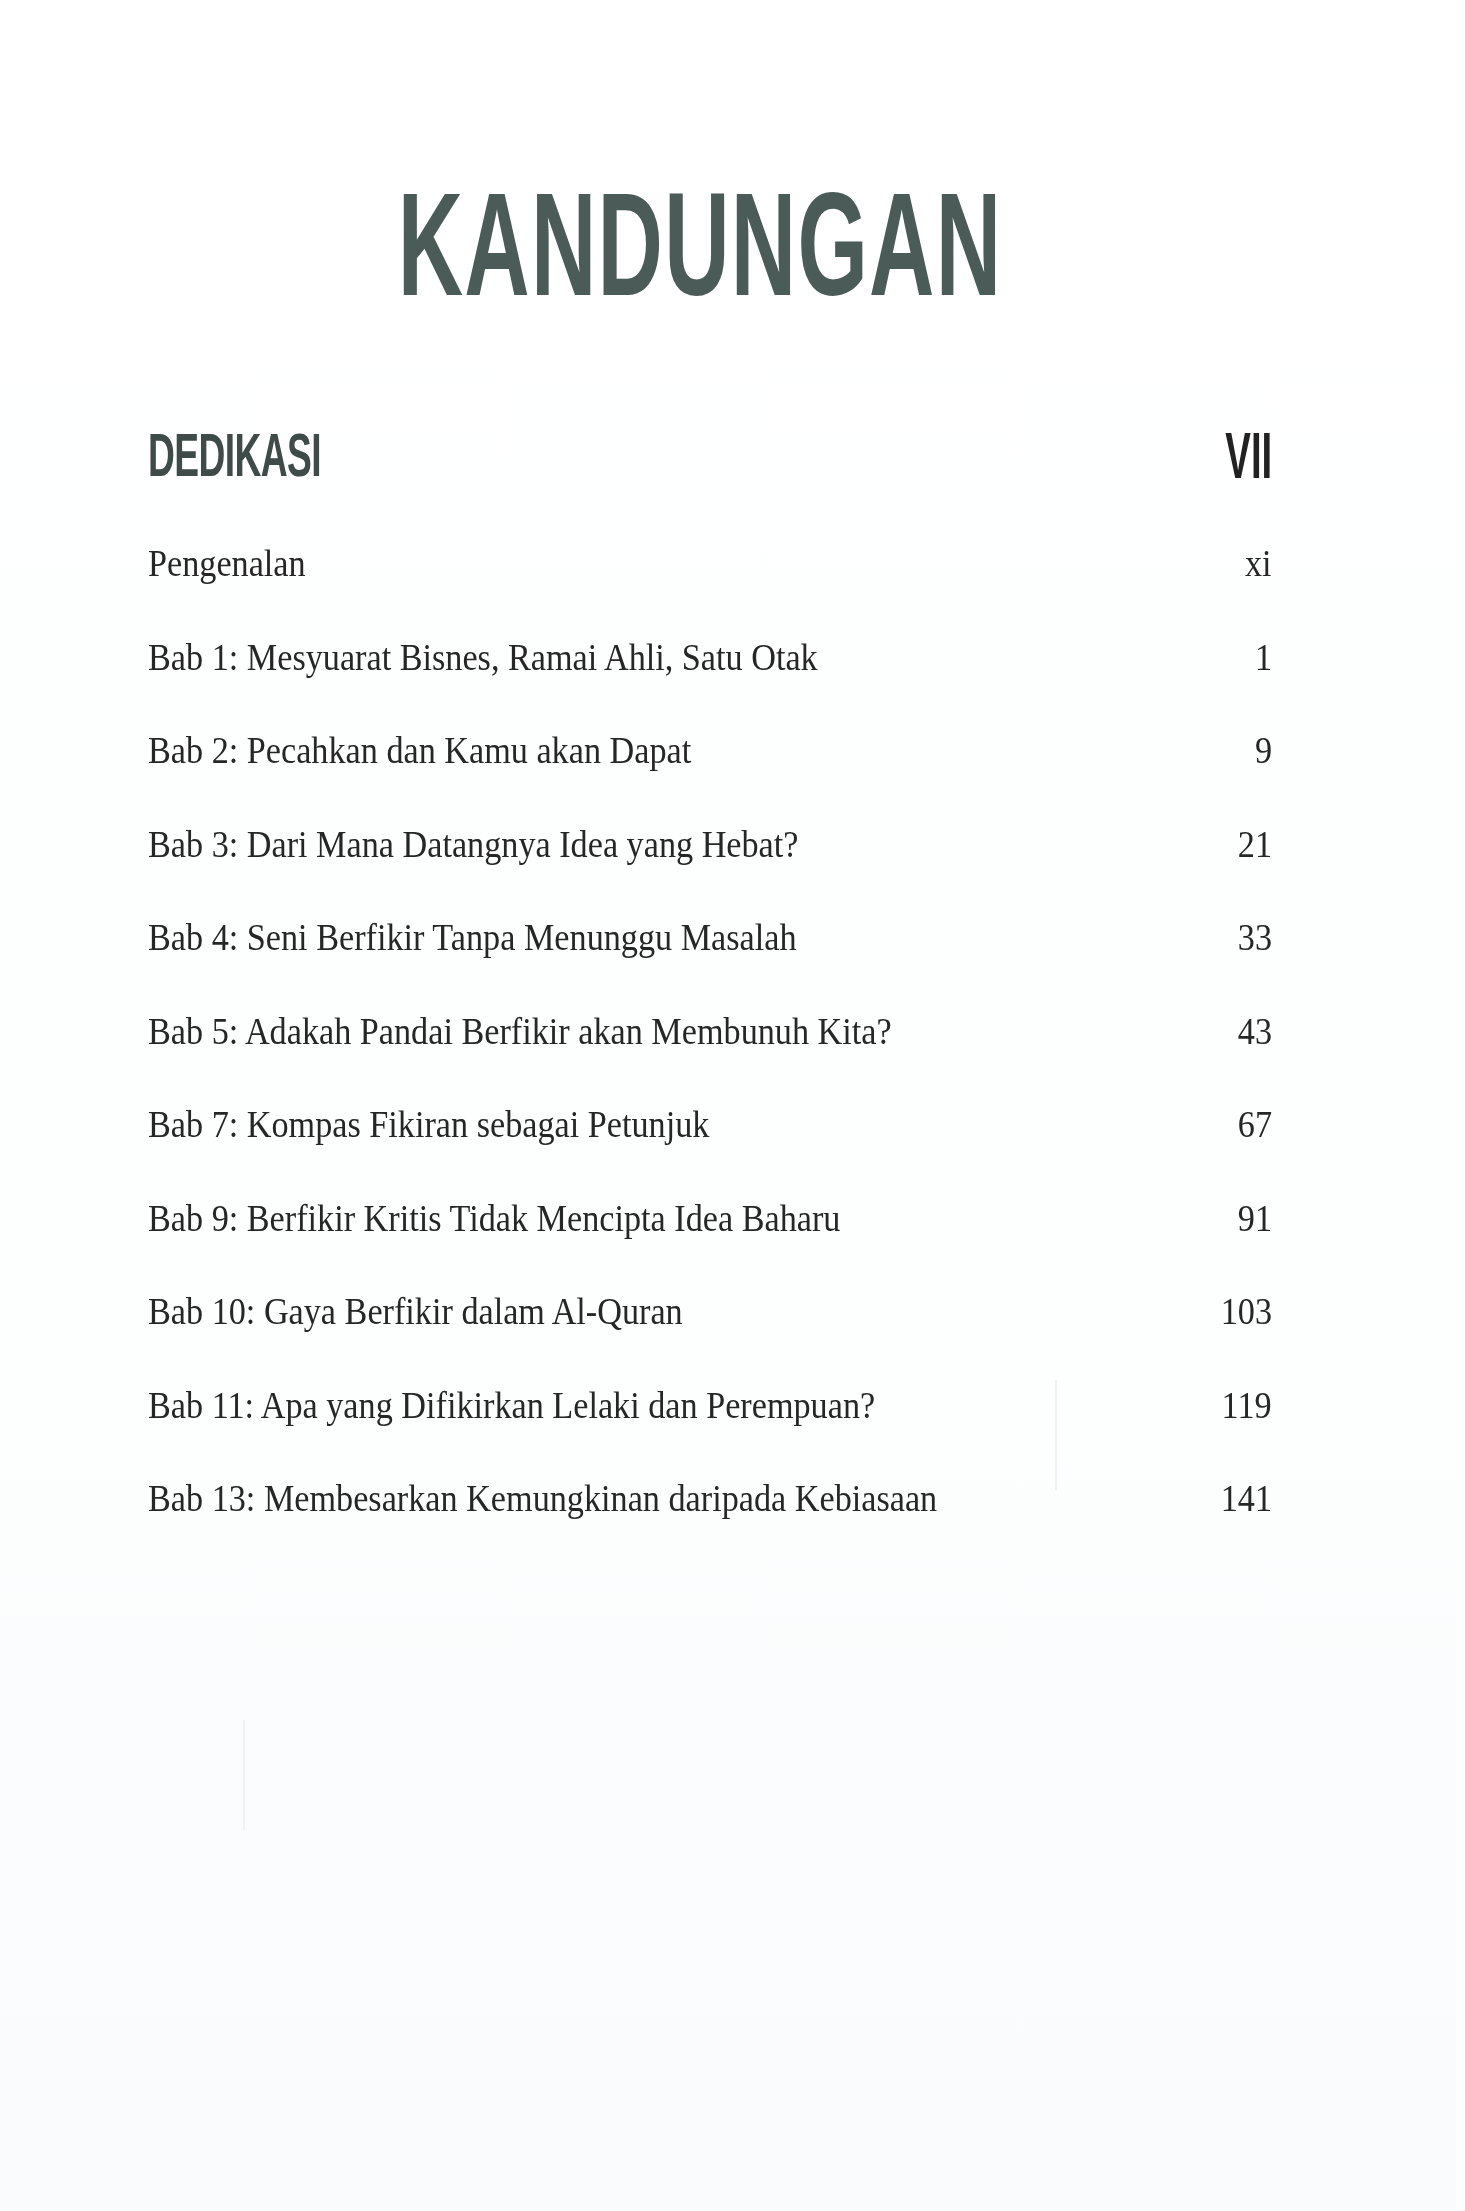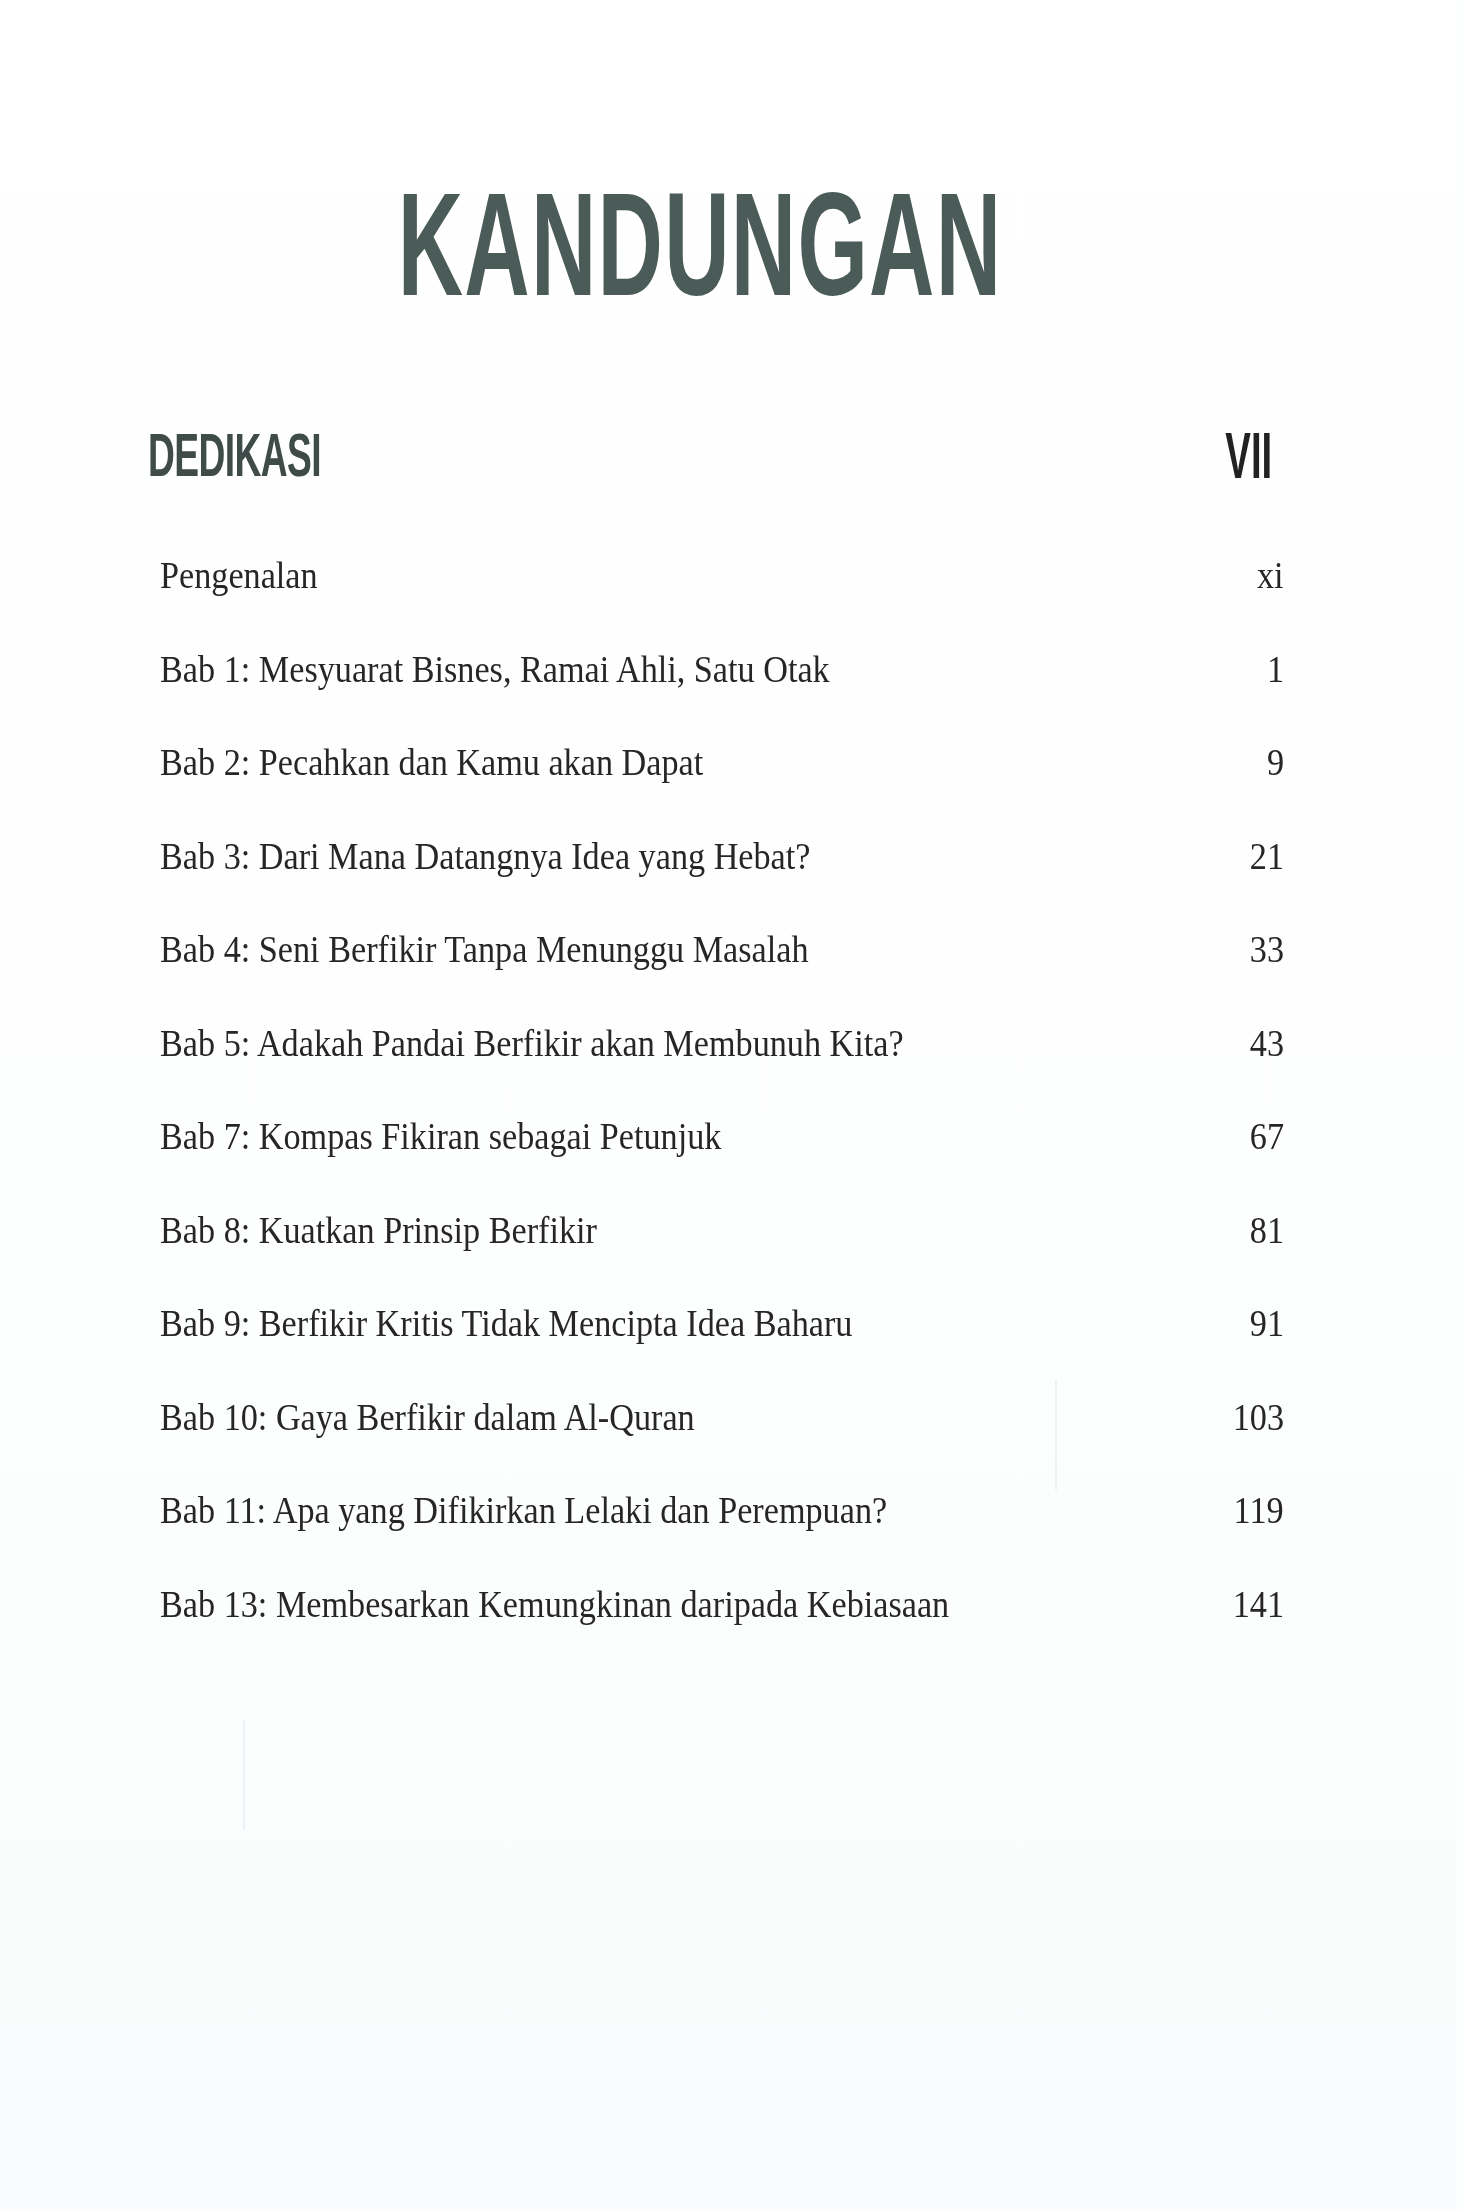--- a/index.html
+++ b/index.html
@@ -66,21 +66,21 @@
       line-height: 1;
       color: #222222;
       transform: scaleX(0.6);
       transform-origin: 100% 0;
     }
     .toc {
       position: absolute;
       left: 148px;
       width: 1124px;
       top: 538px;
-      margin: 12px;
+      margin: 0;
       padding: 0;
       list-style: none;
     }
     .toc-item {
       position: relative;
       height: 93.5px;
       font-family: "Liberation Serif", serif;
       font-size: 38px;
       color: #262626;
       line-height: 50px;
@@ -146,24 +146,20 @@
     </li>
     <li class="toc-item">
       <span class="toc-label">Bab 5: Adakah Pandai Berfikir akan Membunuh Kita?</span>
       <span class="toc-page">43</span>
     </li>
     <li class="toc-item">
       <span class="toc-label">Bab 7: Kompas Fikiran sebagai Petunjuk</span>
       <span class="toc-page">67</span>
     </li>
     <li class="toc-item">
-      <span class="toc-label">Bab 8: Kuatkan Prinsip Berfikir</span>
-      <span class="toc-page">81</span>
-    </li>
-    <li class="toc-item">
       <span class="toc-label">Bab 9: Berfikir Kritis Tidak Mencipta Idea Baharu</span>
       <span class="toc-page">91</span>
     </li>
     <li class="toc-item">
       <span class="toc-label">Bab 10: Gaya Berfikir dalam Al-Quran</span>
       <span class="toc-page">103</span>
     </li>
     <li class="toc-item">
       <span class="toc-label">Bab 11: Apa yang Difikirkan Lelaki dan Perempuan?</span>
       <span class="toc-page">119</span>

